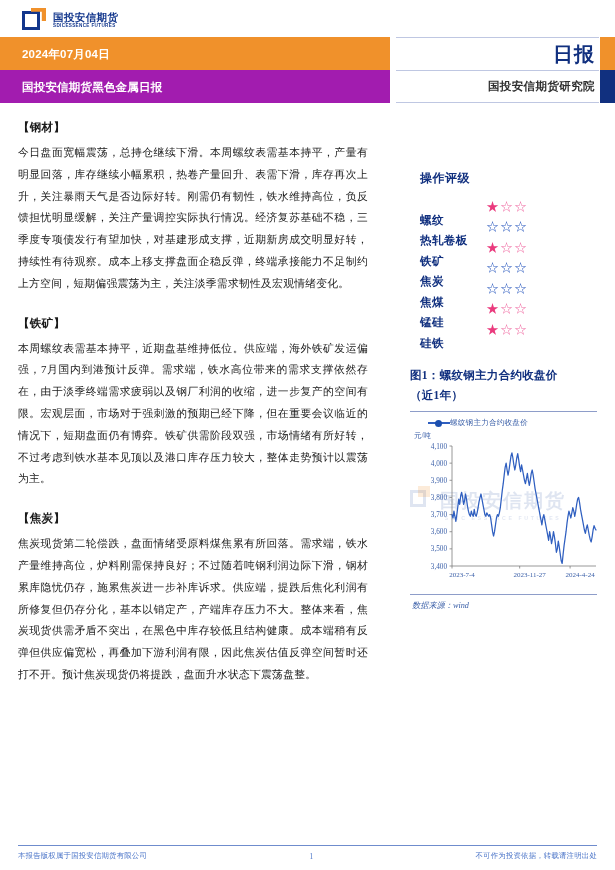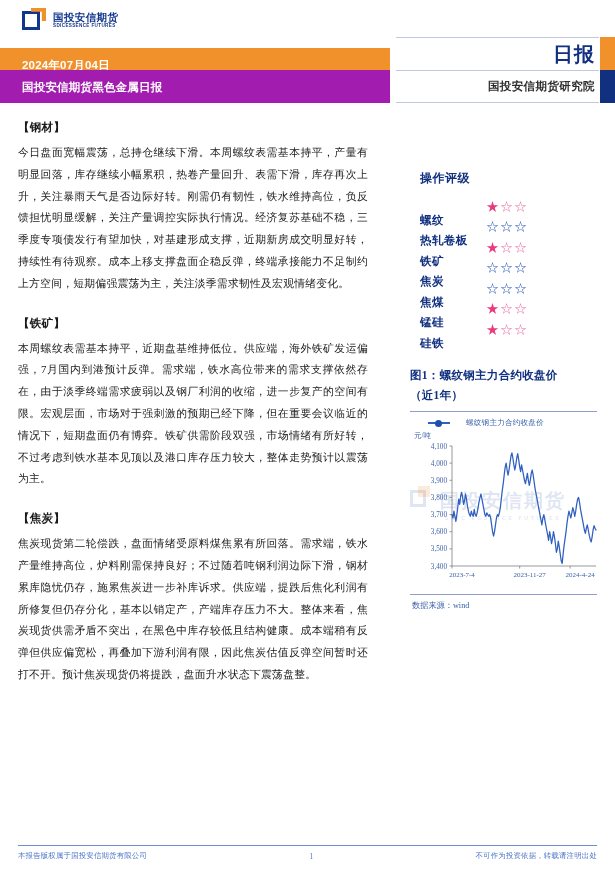--- a/index.html
+++ b/index.html
@@ -31,21 +31,21 @@
     font-size:10.5px;font-weight:700;color:#12368c;letter-spacing:.4px;
   }
   .logo-en{
     font-family:"Liberation Sans","DejaVu Sans",sans-serif;
     font-size:4.6px;font-weight:700;color:#12368c;letter-spacing:.35px;margin-top:1.5px;
   }
 
   
   .hdr{position:absolute;left:0;top:37px;width:615px;height:66px;}
   .band{position:absolute;left:0;width:390px;height:33px;box-sizing:border-box;}
-  .band-date{top:11px;background:#f0912b;padding-left:16px;}
+  .band-date{top:0;background:#f0912b;padding-left:16px;}
   .band-title{top:33px;background:#a21caf;}
   .band-date .btxt{
     position:absolute;left:22px;top:50%;transform:translateY(-50%);
     font-family:"Liberation Sans","DejaVu Sans",sans-serif;
     font-size:11.5px;font-weight:700;color:#ffffff;letter-spacing:.2px;
   }
   .band-title .btxt{
     position:absolute;left:22px;top:50%;transform:translateY(-50%);
     font-family:"Liberation Sans","DejaVu Sans",sans-serif;
     font-size:11.5px;font-weight:700;color:#ffffff;letter-spacing:.2px;
@@ -108,21 +108,21 @@
   
   .fig{position:absolute;left:398px;top:365px;width:205px;}
   .fig-cap{
     font-size:11.5px;font-weight:700;color:#11307f;letter-spacing:.3px;
     margin-left:12px;line-height:1.75;
     font-family:"Liberation Serif","DejaVu Serif",serif;
   }
   .fig-rule{height:1px;background:#8e9dc9;margin:6px 6px 0 12px;}
   .chart-box{position:relative;width:195px;height:178px;margin-left:8px;margin-top:4px;}
   .legend{
-    position:absolute;left:22px;top:2px;display:flex;align-items:center;gap:16px;
+    position:absolute;left:22px;top:2px;display:flex;align-items:center;gap:0;
     font-size:7.6px;color:#3a5fa8;letter-spacing:.2px;
     font-family:"Liberation Serif","DejaVu Serif",serif;
   }
   .legend-mark{position:relative;width:22px;height:8px;}
   .legend-mark .ln{position:absolute;top:3.2px;left:0;width:22px;height:1.6px;background:#2f5fc0;}
   .legend-mark .dt{position:absolute;top:0.6px;left:7px;width:7px;height:7px;border-radius:50%;background:#1c4fae;}
   .y-unit{
     position:absolute;left:8px;top:15px;font-size:7.4px;color:#3a5fa8;
     font-family:"Liberation Serif","DejaVu Serif",serif;
   }
@@ -135,21 +135,21 @@
   .watermark .wm-sub{display:block;font-size:5.2px;letter-spacing:2.6px;margin-top:1px;color:rgba(58,95,168,.15);}
   .watermark .wm-icon{
     position:absolute;left:2px;top:2px;width:16px;height:17px;
     border:3px solid rgba(58,95,168,.16);box-sizing:border-box;
   }
   .watermark .wm-icon2{
     position:absolute;left:10px;top:-2px;width:12px;height:11px;background:rgba(240,145,43,.18);
   }
   svg.plot{position:absolute;left:0;top:24px;}
   .src{
-    margin-left:14px;margin-top:2px;font-size:8.2px;color:#3a5fa8;
+    margin-left:14px;margin-top:2px;font-size:8.2px;color:#3a5fa8;font-style:italic;
     font-family:"Liberation Serif","DejaVu Serif",serif;
   }
   .fig-rule2{height:1px;background:#8e9dc9;margin:0 6px 5px 12px;}
 
   
   .footer{position:absolute;left:18px;top:845px;width:579px;}
   .footer-rule{height:1px;background:#6f8ccd;margin-bottom:5px;}
   .footer-row{display:flex;align-items:center;justify-content:space-between;text-align:right;}
   .footer-txt{
     font-size:7.4px;color:#4a74c8;letter-spacing:.2px;

